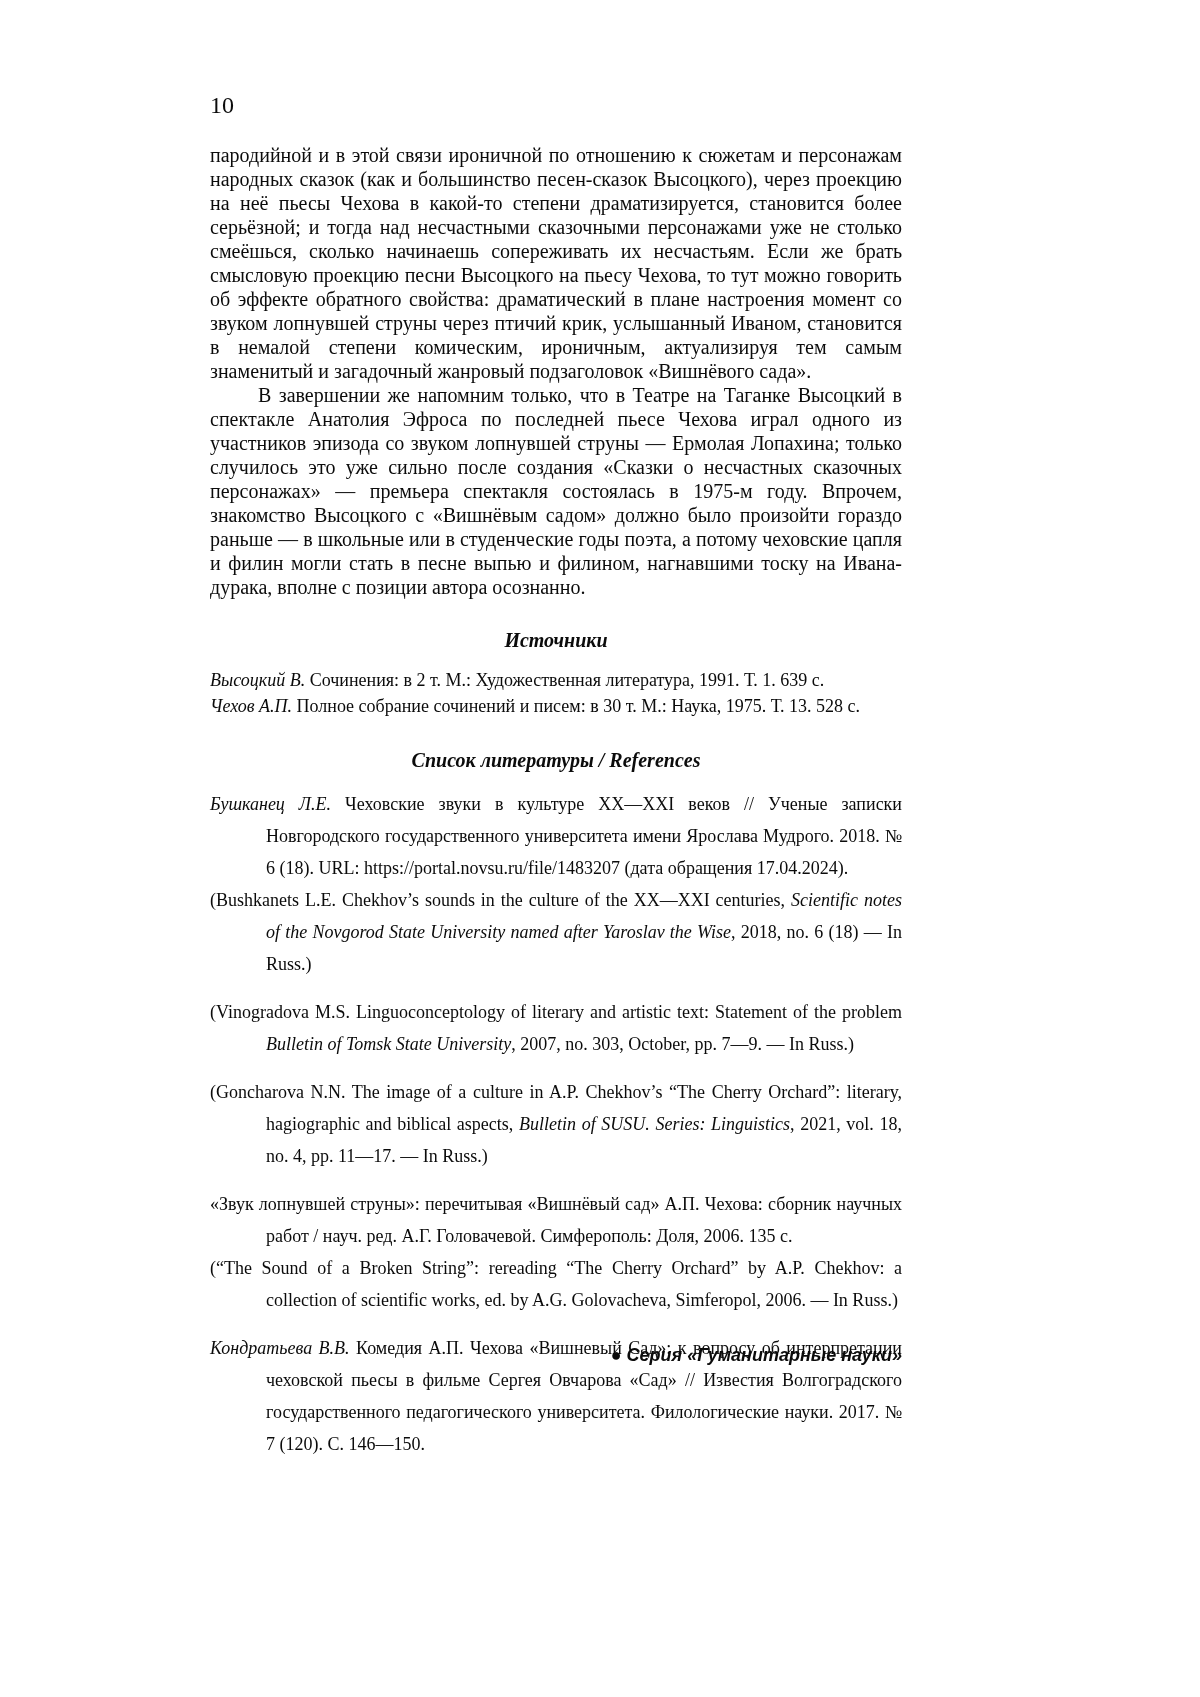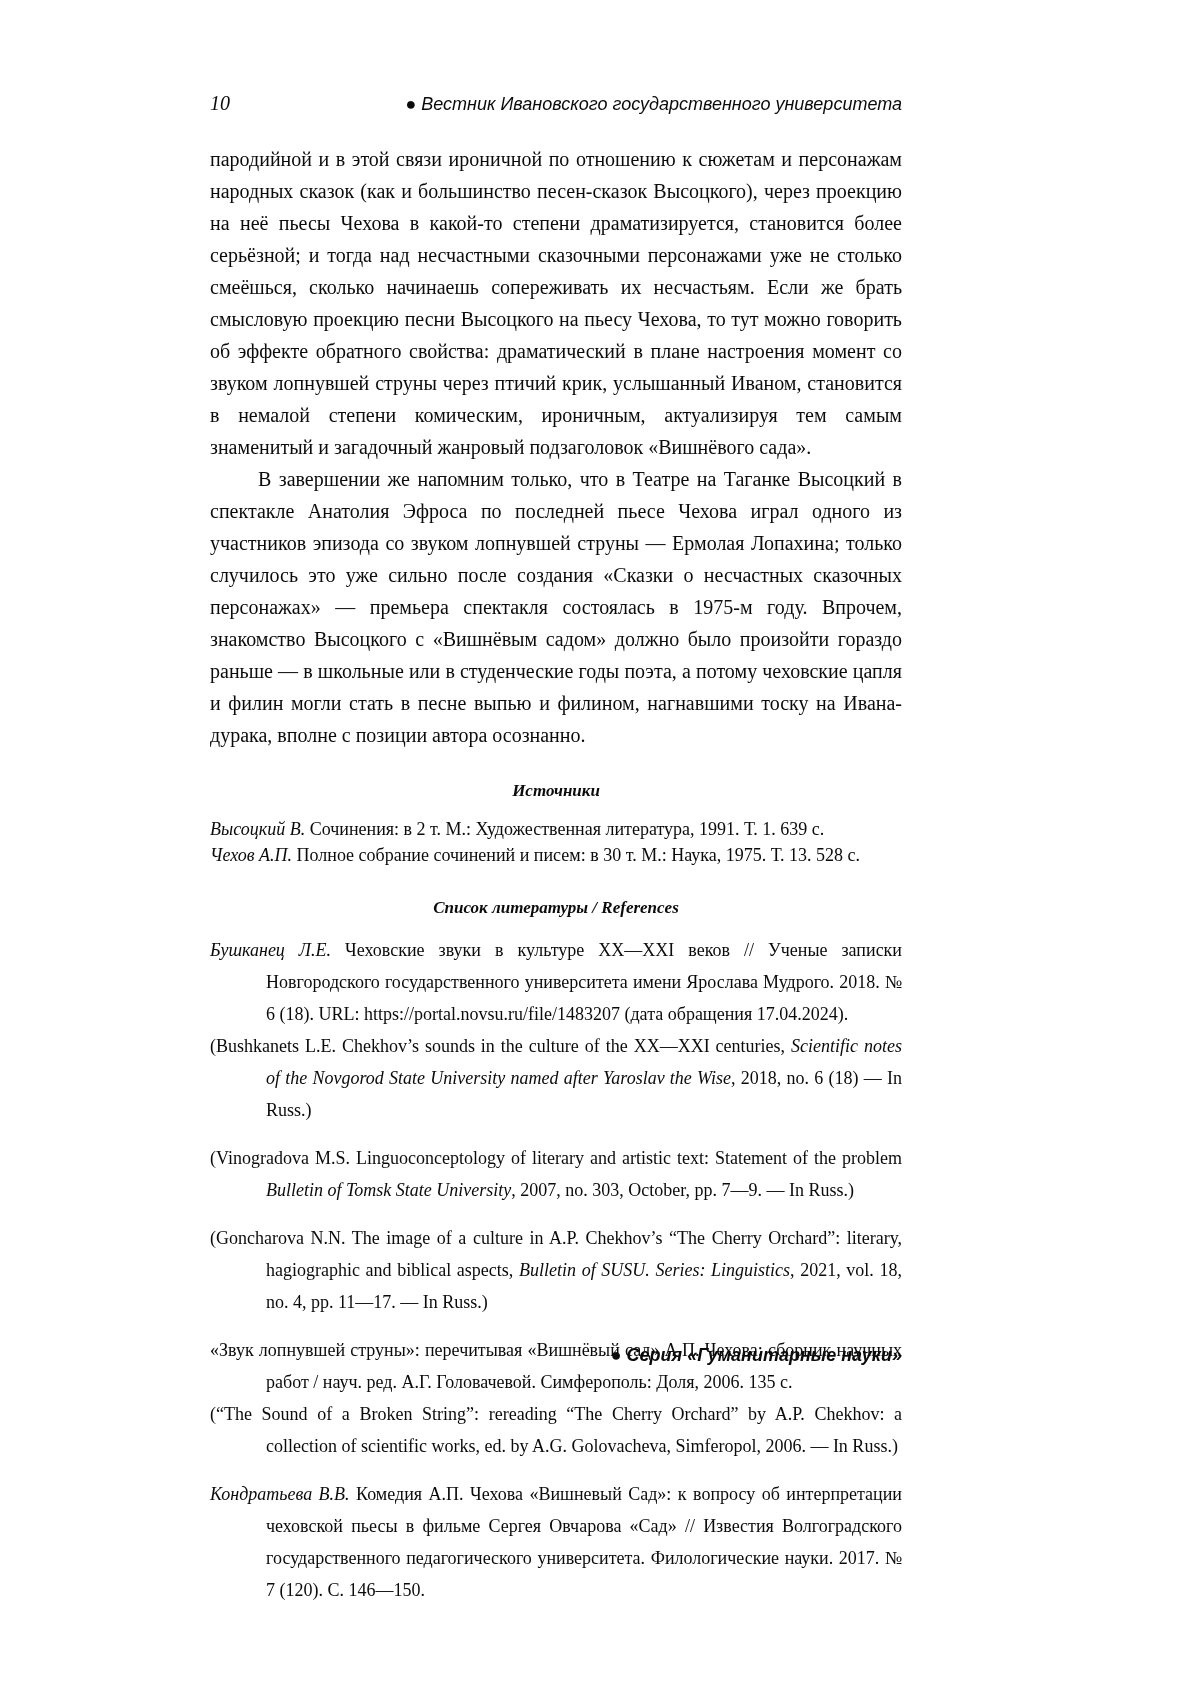--- a/index.html
+++ b/index.html
@@ -10,34 +10,34 @@
     background: #ffffff;
     color: #0b0b0b;
     font-family: "Liberation Serif", serif;
   }
   .page { position: absolute; inset: 0; overflow: hidden; background: #fff; }
 
   .running-head {
     position: absolute; top: 92px; left: 210px; width: 692px;
     display: flex; justify-content: space-between; align-items: baseline;
   }
-  .page-num { font-size: 20px; font-style: italic; }
+  .page-num { font-size: 24px; }
   .head-title {
     font-family: "Liberation Sans", sans-serif;
     font-style: italic; font-size: 18px;
   }
 
   .content { position: absolute; top: 143px; left: 210px; width: 692px; }
 
-  .para { margin: 0; font-size: 20px; line-height: 32px; text-align: justify; }
+  .para { margin: 0; font-size: 20px; line-height: 24px; text-align: justify; }
   .para.indent { text-indent: 48px; }
 
   .section-heading {
     margin: 30px 0 16px; text-align: center;
-    font-size: 17px; font-style: italic; font-weight: bold;
+    font-size: 20px; font-style: italic; font-weight: bold;
   }
 
   .source-item { margin: 0; font-size: 18px; line-height: 25.5px; white-space: nowrap; }
   .author { font-style: italic; }
 
   .ref-list { margin-top: 2px; }
   .ref-group { margin: 0 0 16px; }
   .ref-p {
     margin: 0; font-size: 18px; line-height: 32px;
     text-align: justify;
@@ -52,21 +52,20 @@
     font-style: italic; font-weight: bold; font-size: 18px;
   }
 </style>
 </head>
 <body>
 
 <div class="page">
 
   <div class="running-head">
     <span class="page-num">10</span>
-    <span class="head-title">● Вестник Ивановского государственного университета</span>
   </div>
 
   <div class="content">
 
     <p class="para">пародийной и в этой связи ироничной по отношению к сюжетам и персонажам народных сказок (как и большинство песен-сказок Высоцкого), через проекцию на неё пьесы Чехова в какой-то степени драматизируется, становится более серьёзной; и тогда над несчастными сказочными персонажами уже не столько смеёшься, сколько начинаешь сопереживать их несчастьям. Если же брать смысловую проекцию песни Высоцкого на пьесу Чехова, то тут можно говорить об эффекте обратного свойства: драматический в плане настроения момент со звуком лопнувшей струны через птичий крик, услышанный Иваном, становится в немалой степени комическим, ироничным, актуализируя тем самым знаменитый и загадочный жанровый подзаголовок «Вишнёвого сада».</p>
     <p class="para indent">В завершении же напомним только, что в Театре на Таганке Высоцкий в спектакле Анатолия Эфроса по последней пьесе Чехова играл одного из участников эпизода со звуком лопнувшей струны — Ермолая Лопахина; только случилось это уже сильно после создания «Сказки о несчастных сказочных персонажах» — премьера спектакля состоялась в 1975-м году. Впрочем, знакомство Высоцкого с «Вишнёвым садом» должно было произойти гораздо раньше — в школьные или в студенческие годы поэта, а потому чеховские цапля и филин могли стать в песне выпью и филином, нагнавшими тоску на Ивана-дурака, вполне с позиции автора осознанно.</p>
 
     <h3 class="section-heading">Источники</h3>
 
     <p class="source-item"><i class="author">Высоцкий В.</i> <span>Сочинения: в 2 т. М.: Художественная литература, 1991. Т. 1. 639 с.</span></p>

